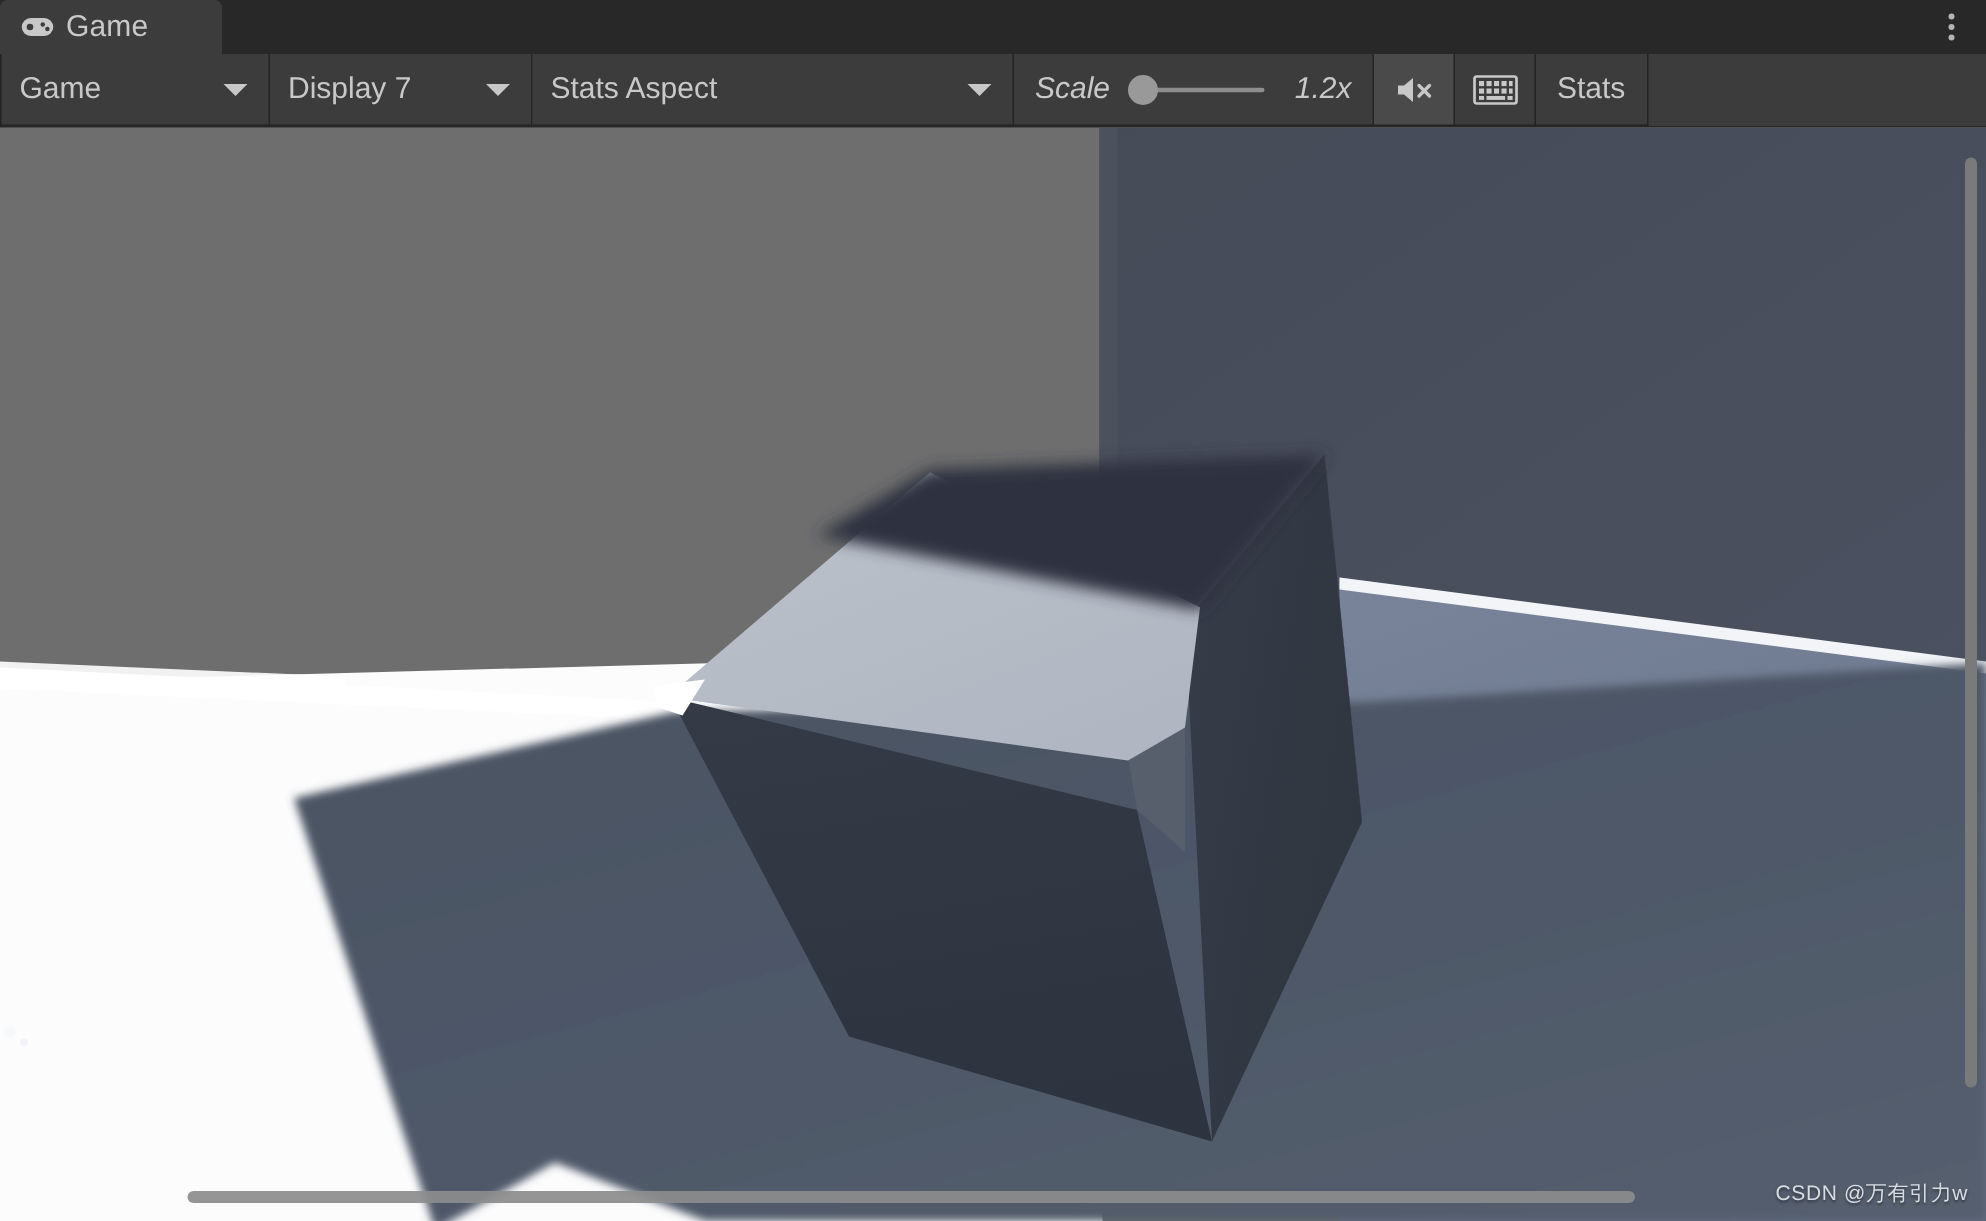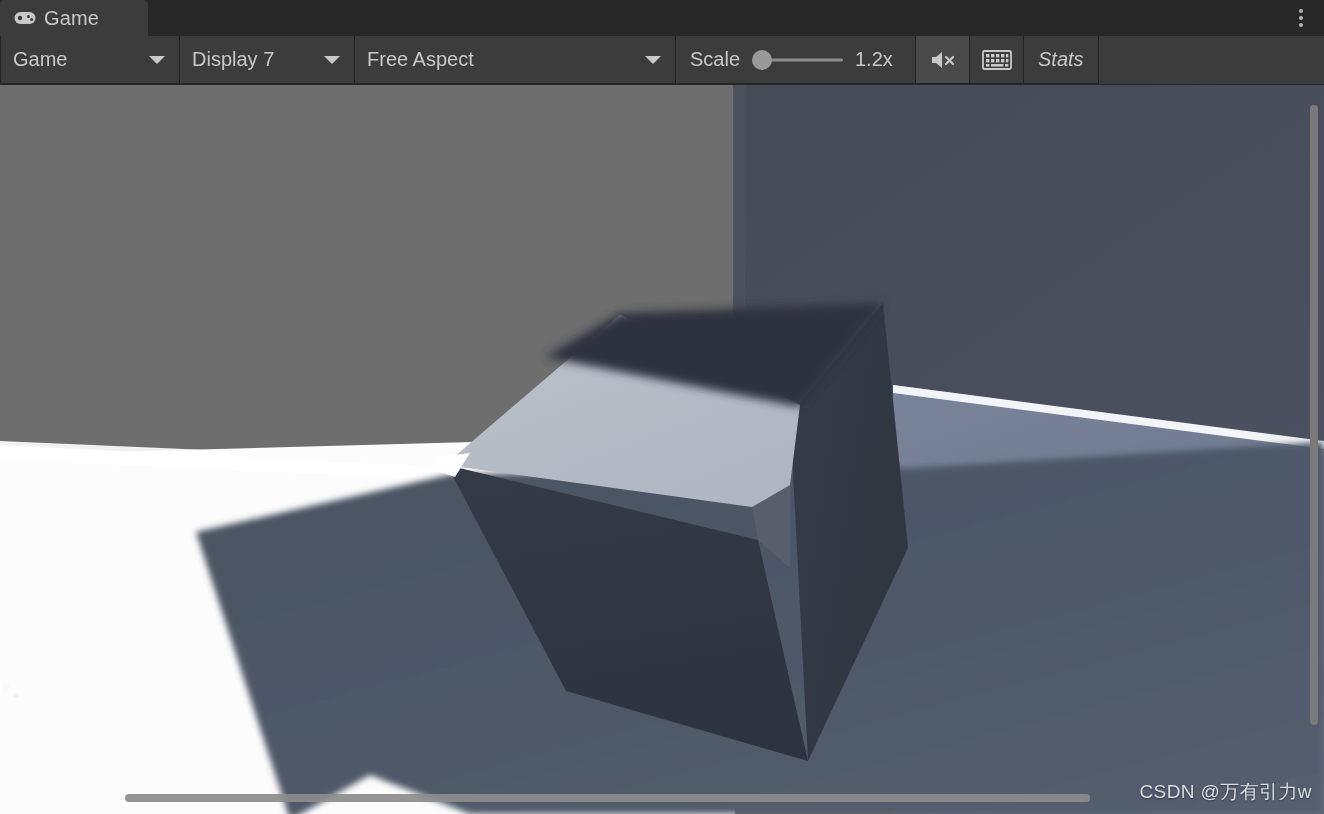--- a/index.html
+++ b/index.html
@@ -75,35 +75,35 @@
     width: 0; height: 0;
     border-left: 8px solid transparent;
     border-right: 8px solid transparent;
     border-top: 8px solid #c8c8c8;
     margin-left: auto; margin-right: 14px;
   }
   .tb-icon-btn {
     width: 54px; justify-content: center;
   }
   .tb-icon-btn.active { background: #4a4a4a; }
-  .tb-text-btn { padding: 10px 14px; font-style: italic; }
-
-  .scale-cell { padding: 0 14px; gap: 12px; }
+  .tb-text-btn { padding: 10px 14px; }
+
+  .scale-cell { padding: 0 14px; gap: 12px; font-style: italic; }
   .slider { position: relative; width: 96px; height: 18px; display: flex; align-items: center; }
   .slider-track {
     position: absolute; left: 10px; right: 0; top: 50%;
     height: 3px; transform: translateY(-50%);
     background: #8e8e8e; border-radius: 2px;
   }
   .slider-knob {
     position: absolute; left: 0; top: 50%;
     width: 20px; height: 20px; transform: translateY(-50%);
     border-radius: 50%; background: #999999;
   }
-  .scale-value { min-width: 46px; }
+  .scale-value { min-width: 46px; text-align: right; }
 
   
   .viewport {
     position: absolute; left: 0; top: 85px;
     width: 1324px; height: 729px;
     overflow: hidden;
     background: #6e6e6e;
   }
   .viewport svg { display: block; width: 1324px; height: 729px; }
 
@@ -115,21 +115,21 @@
   }
   .hscroll {
     position: absolute; left: 125px; bottom: 12px;
     width: 965px; height: 8px;
     background: #8c8c8c; border-radius: 4px;
     opacity: .92;
   }
   .watermark {
     position: absolute; right: 12px; bottom: 9px;
     color: #d8dde4;
-    font-size: 19px;
+    font-size: 14px;
     letter-spacing: .4px;
     text-shadow: 0 1px 2px rgba(0,0,0,.45);
     white-space: nowrap;
   }
 </style>
 </head>
 <body>
 
 <div id="app">
 
@@ -158,21 +158,21 @@
       <span class="lbl">Game</span>
       <span class="caret"></span>
     </div>
 
     <div class="tb-cell tb-dropdown" style="width:175px">
       <span class="lbl">Display 7</span>
       <span class="caret"></span>
     </div>
 
     <div class="tb-cell tb-dropdown" style="width:321px">
-      <span class="lbl">Free Aspect</span>
+      <span class="lbl">Stats Aspect</span>
       <span class="caret"></span>
     </div>
 
     <div class="tb-cell scale-cell" style="width:240px">
       <span>Scale</span>
       <span class="slider">
         <span class="slider-track"></span>
         <span class="slider-knob"></span>
       </span>
       <span class="scale-value">1.2x</span>

